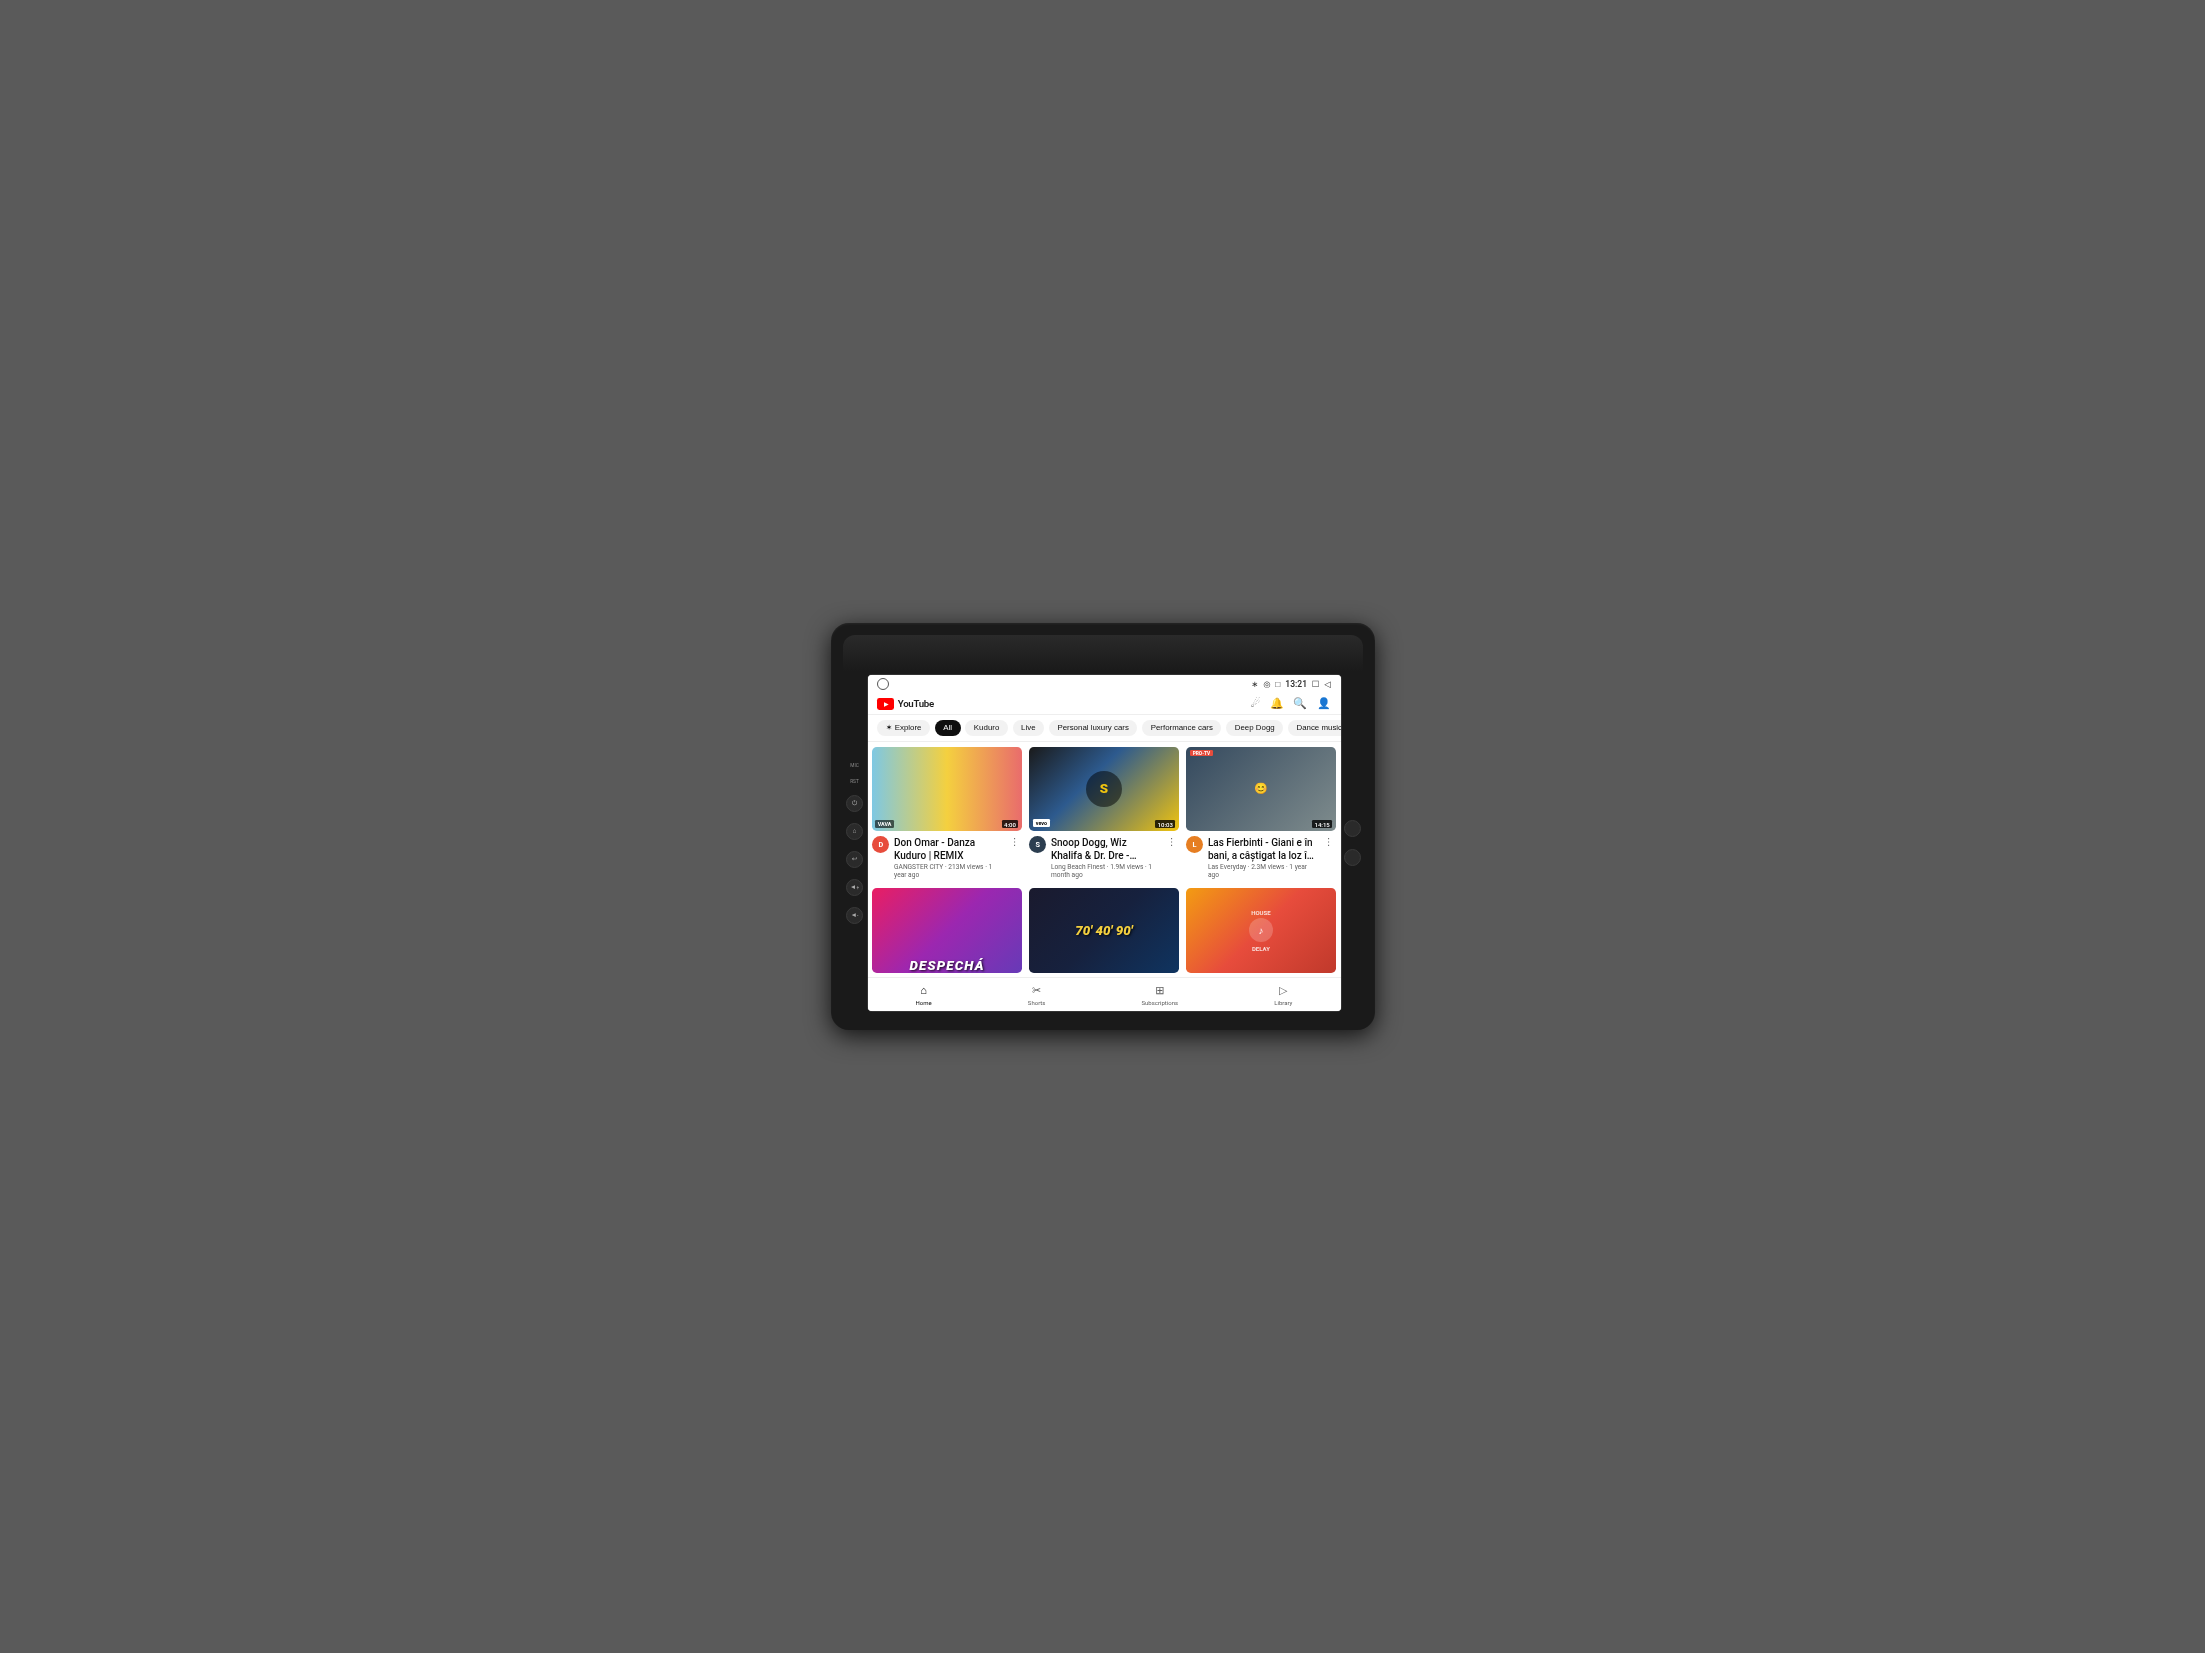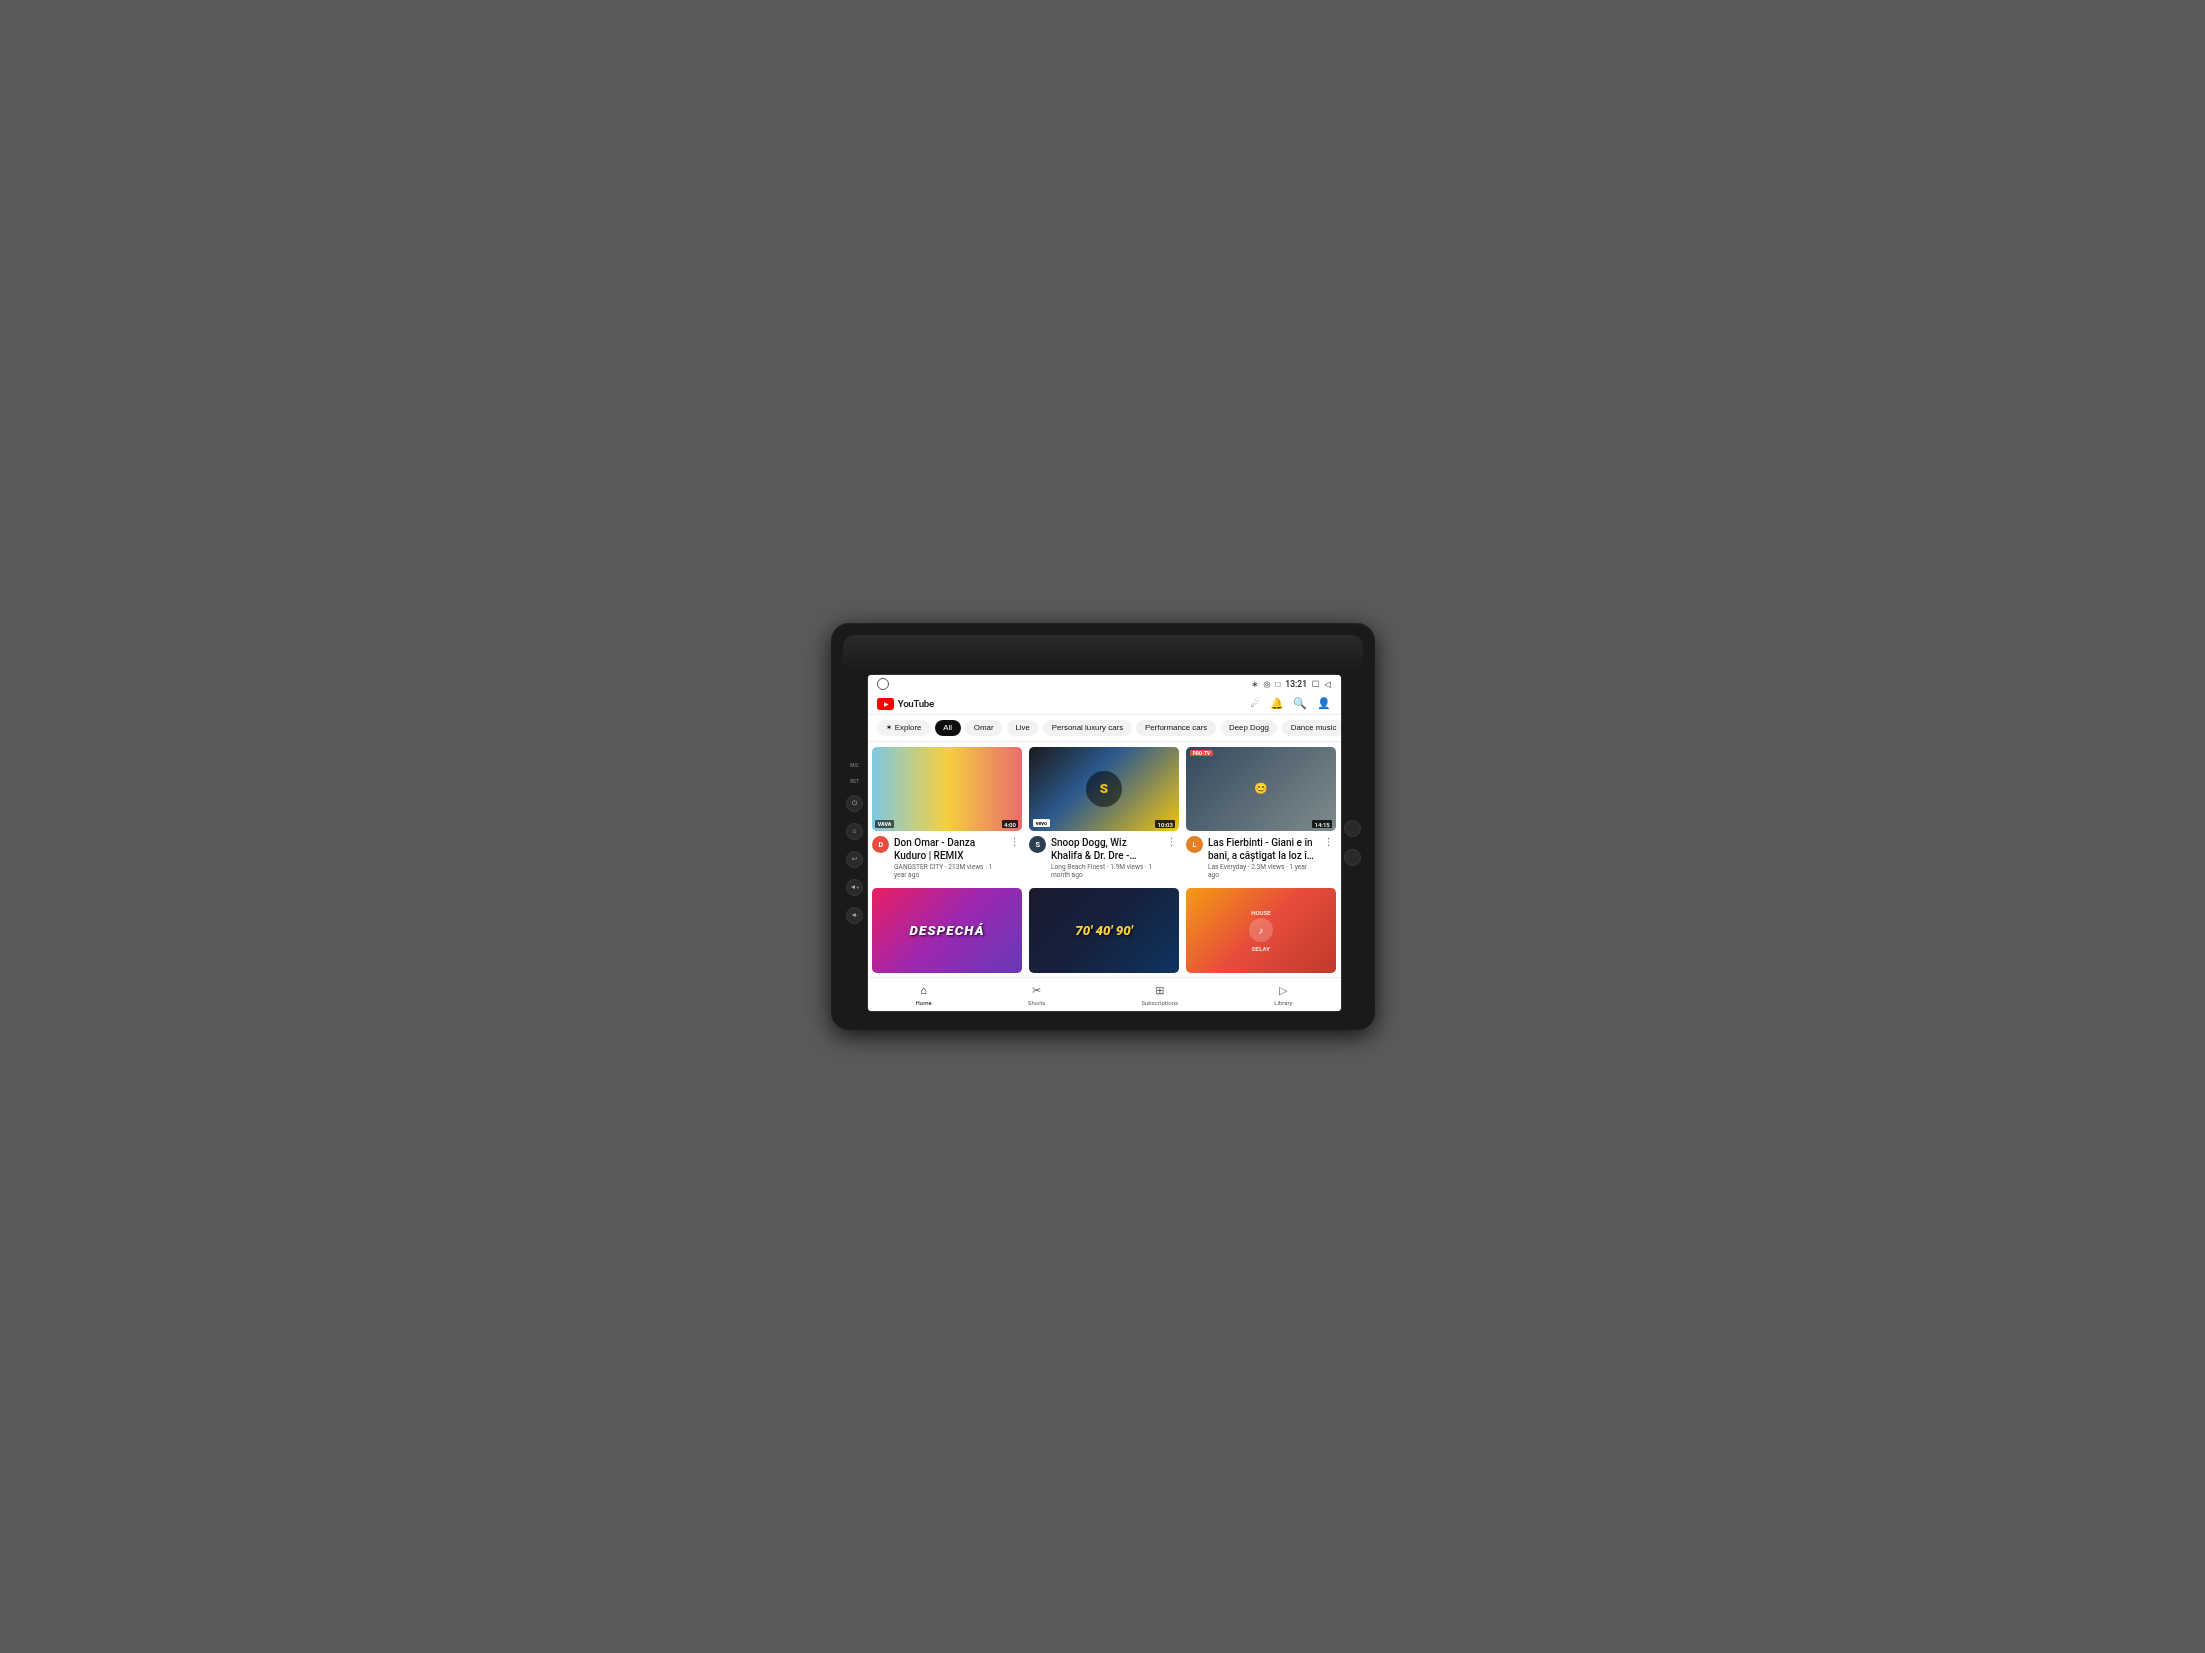--- a/index.html
+++ b/index.html
@@ -488,21 +488,21 @@
             <span class="yt-header-icon">👤</span>
           </div>
         </div>
 
         <div class="category-bar">
           <button class="chip explore">
             <span>✶</span>
             <span>Explore</span>
           </button>
           <button class="chip active">All</button>
-          <button class="chip">Omar</button>
+          <button class="chip">Kuduro</button>
           <button class="chip">Live</button>
           <button class="chip">Personal luxury cars</button>
           <button class="chip">Performance cars</button>
           <button class="chip">Deep Dogg</button>
           <button class="chip">Dance music</button>
 
         </div>
 
         <div class="video-grid">
 
@@ -561,21 +561,21 @@
                 <div class="video-title">Las Fierbinti - Giani e în bani, a câștigat la loz în plic 50 de milioane</div>
                 <div class="video-channel">
                   <span>Las Everyday</span> · <span>2.3M views</span> · <span>1 year ago</span>
                 </div>
               </div>
               <span class="video-more">⋮</span>
             </div>
           </div>
 
           <div class="video-card">
-            <div class="video-thumbnail thumb-4" style="background:linear-gradient(135deg,#e91e63,#9c27b0,#673ab7);display:flex;align-items:center;justify-content:center;">
+            <div class="video-thumbnail thumb-4" style="background:linear-gradient(135deg,#e91e63,#9c27b0,#673ab7);display:flex;align-items:flex-end;justify-content:center;">
               <span style="color:#fff;font-size:13.3px;font-weight:900;letter-spacing:1.2px;font-style:italic;text-shadow:1.2px 1.2px 2.4px rgba(0,0,0,0.8);">DESPECHÁ</span>
             </div>
           </div>
 
           <div class="video-card">
             <div class="video-thumbnail thumb-5" style="background:linear-gradient(135deg,#1a1a2e,#16213e,#0f3460);display:flex;align-items:center;justify-content:center;">
               <span class="thumb-5-text">70' 40' 90'</span>
             </div>
           </div>
 

